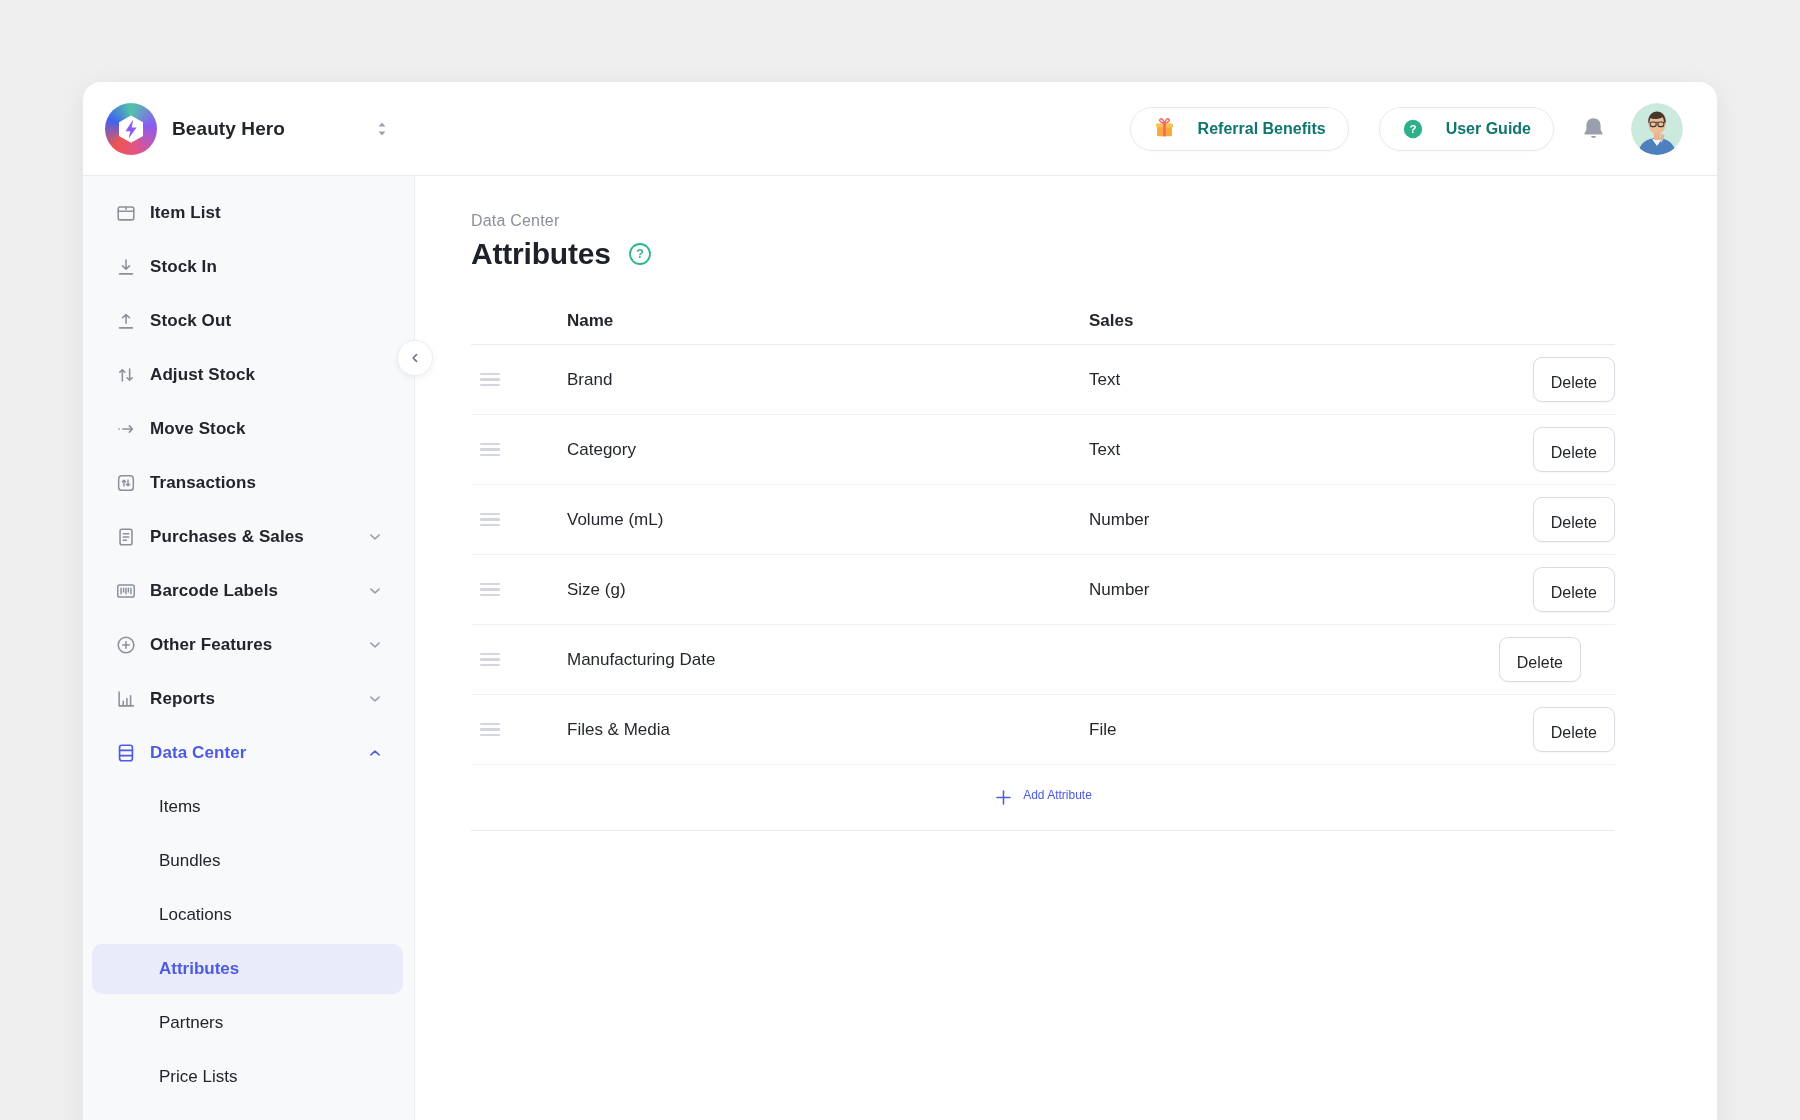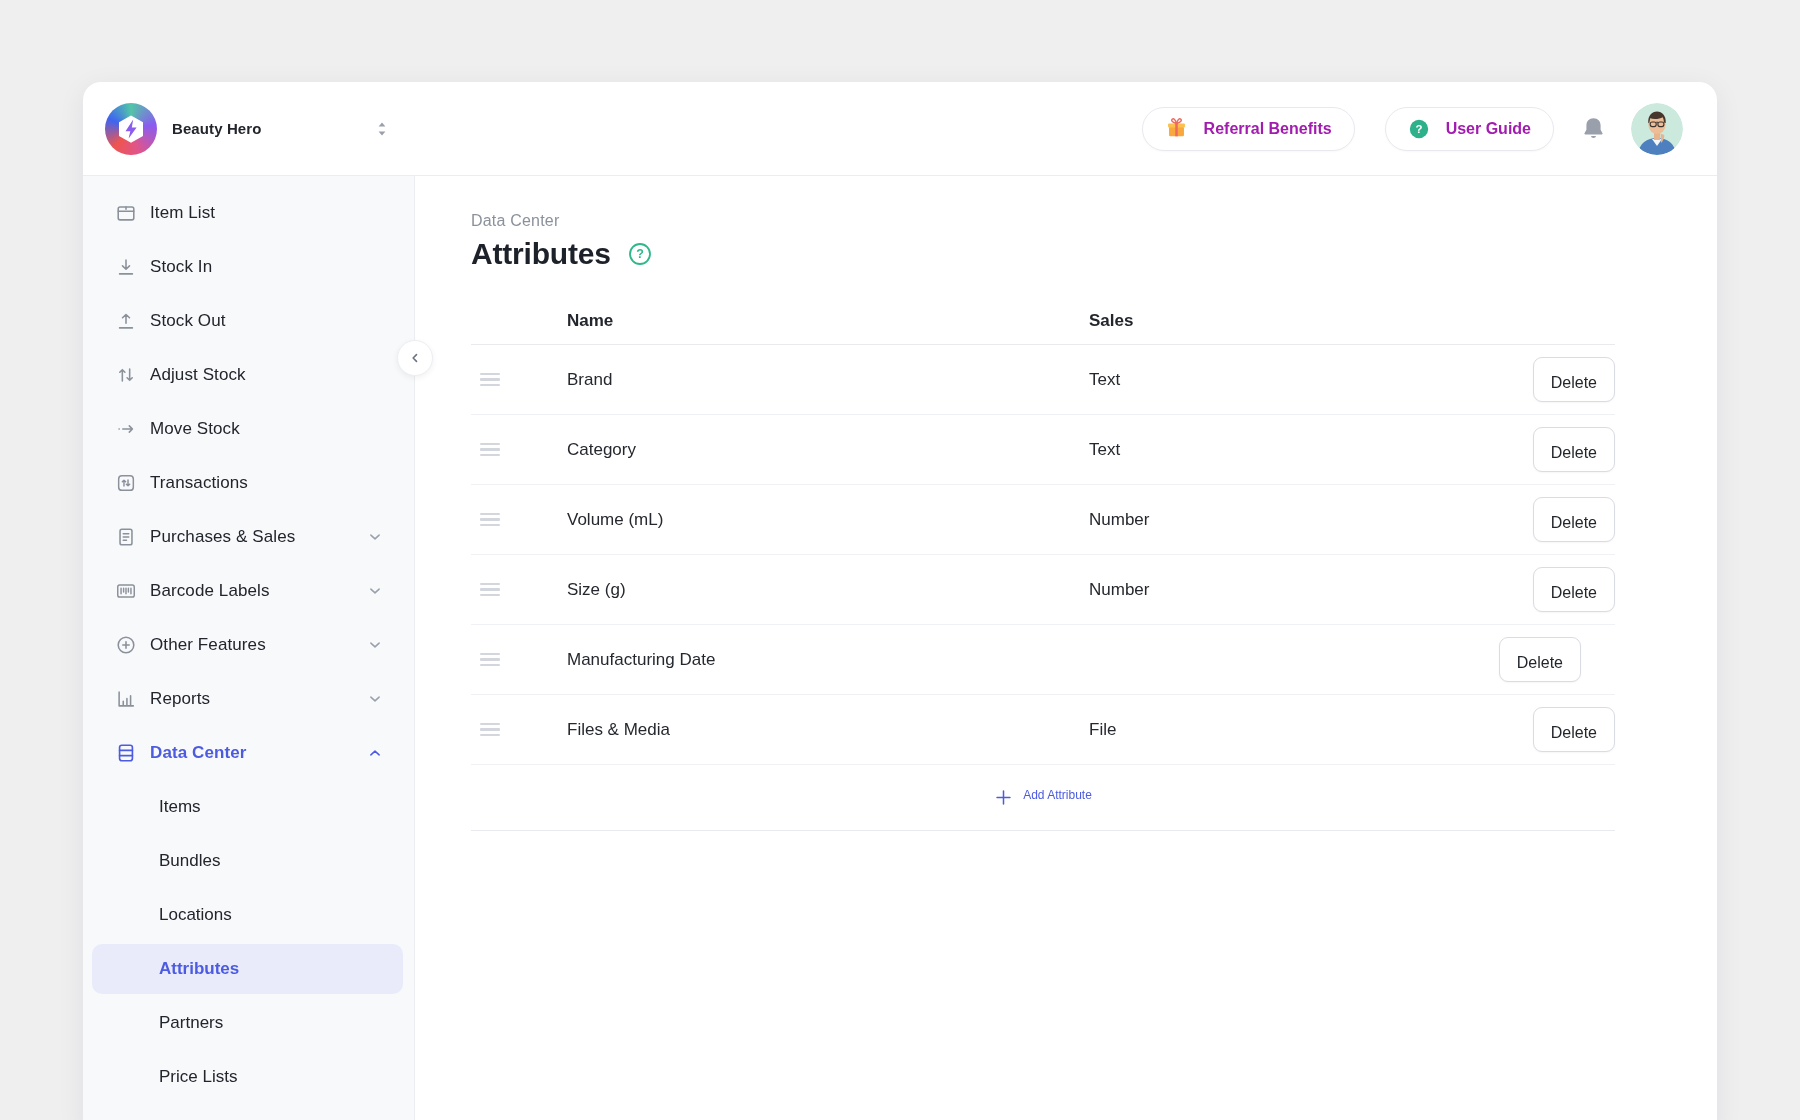--- a/index.html
+++ b/index.html
@@ -12,34 +12,34 @@
   body{background:var(--page-bg);font-family:"Liberation Sans","DejaVu Sans",sans-serif;color:var(--text-primary);}
   .card{position:absolute;left:83px;top:82px;width:1634px;height:1060px;background:var(--card-bg);
         border-radius:18px;box-shadow:0 6px 28px rgba(20,24,40,.07);display:flex;flex-direction:column;overflow:hidden;}
 
   
   .topbar{height:94px;flex:0 0 94px;display:flex;align-items:center;border-bottom:1px solid var(--border);}
   .brand-group{width:332px;flex:0 0 332px;display:flex;align-items:center;padding:0 26px 0 22px;}
   .logo{width:52px;height:52px;border-radius:50%;flex:0 0 52px;position:relative;
         background:conic-gradient(from 0deg,#52c5a8 0%,#8a5cf0 22%,#e0548a 45%,#ef5450 62%,#3f64f0 82%,#52c5a8 100%);}
   .logo svg{position:absolute;inset:0;}
-  .brand-name{font-size:15px;font-weight:700;margin-left:15px;letter-spacing:.1px;white-space:nowrap;text-align:right;}
+  .brand-name{font-size:19px;font-weight:700;margin-left:15px;letter-spacing:.1px;white-space:nowrap;text-align:right;}
   .selector{margin-left:auto;display:flex;align-items:center;}
   .topbar-right{margin-left:auto;display:flex;align-items:center;gap:30px;padding-right:34px;}
-  .pill{display:flex;align-items:center;gap:16px;height:44px;padding:0 22px;border:1px solid #e7e9ee;
-        border-radius:22px;background:#fff;font-size:16px;font-weight:600;color:#a21caf;cursor:pointer;box-shadow:0 1px 2px rgba(16,24,40,.03);text-align:right;}
+  .pill{display:flex;align-items:center;gap:22px;height:44px;padding:0 22px;border:1px solid #e7e9ee;
+        border-radius:22px;background:#fff;font-size:16px;font-weight:600;color:#0f766e;cursor:pointer;box-shadow:0 1px 2px rgba(16,24,40,.03);text-align:right;}
   .bell-wrap{display:flex;align-items:center;margin-left:-4px;}
   .avatar{width:52px;height:52px;border-radius:50%;overflow:hidden;flex:0 0 52px;margin-left:-6px;}
 
   
   .body-row{flex:1;display:flex;min-height:0;position:relative;}
   .sidebar{width:332px;flex:0 0 332px;background:var(--sidebar-bg);border-right:1px solid var(--border);padding-top:10px;overflow:hidden;}
   .nav-item{height:54px;display:flex;align-items:center;padding:0 30px 0 32px;cursor:pointer;font-size:17px;}
   .nav-icon{width:22px;height:22px;flex:0 0 22px;display:flex;align-items:center;justify-content:center;}
-  .nav-label{margin-left:13px;color:var(--text-primary);letter-spacing:.1px;}
+  .nav-label{margin-left:13px;color:var(--text-primary);letter-spacing:.1px;font-weight:bold;}
   .nav-chevron{margin-left:auto;display:flex;align-items:center;}
   .nav-item.active .nav-label{color:var(--accent);font-weight:600;}
   .nav-sub{height:54px;display:flex;align-items:center;padding-left:67px;margin:0 11px 0 9px;border-radius:10px;cursor:pointer;font-size:17px;}
   .nav-sub.selected{background:var(--accent-soft);height:50px;margin-top:2px;margin-bottom:2px;}
   .nav-sub.selected span{color:var(--accent);font-weight:600;}
   .collapse-btn{position:absolute;left:332px;top:164px;transform:translateX(-50%);width:36px;height:36px;border-radius:50%;
         background:#fff;border:1px solid #eceef2;box-shadow:0 2px 6px rgba(20,24,40,.06);display:flex;align-items:center;justify-content:center;cursor:pointer;z-index:3;}
 
   
   .main{flex:1;padding:0 102px 0 56px;background:#fff;min-width:0;}

